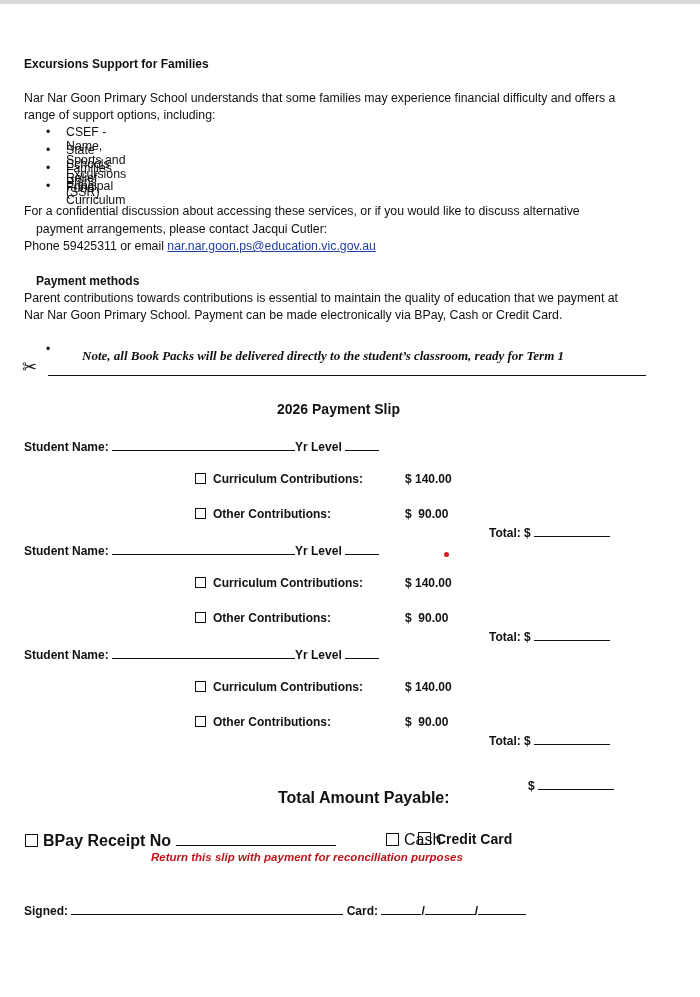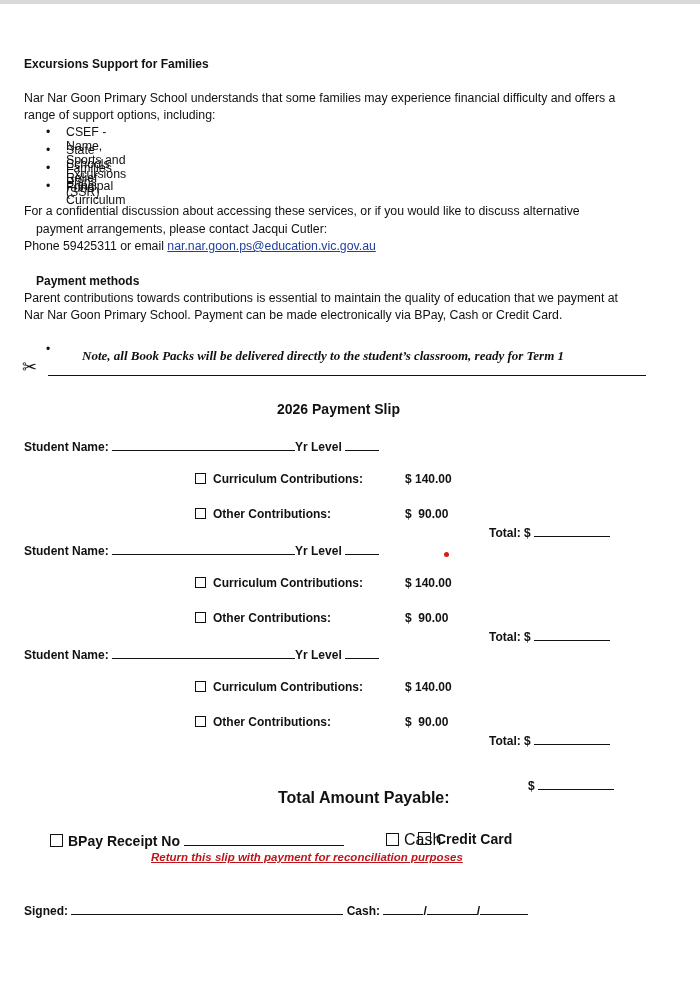--- a/index.html
+++ b/index.html
@@ -12,21 +12,21 @@
   .bul .dot{position:absolute;left:0;top:0;}
   .bul .txt{position:absolute;left:20px;top:0;}
   a.link{color:#1f3fa0;text-decoration:underline;}
   .note{font-family:"Liberation Serif",serif;font-style:italic;font-weight:bold;font-size:13px;}
   .cutline{position:absolute;left:48px;top:375px;width:598px;height:0;border-top:1.5px solid #111;}
   .title{font-weight:bold;font-size:14px;}
   .lbl{font-weight:bold;font-size:12px;}
   .line{display:inline-block;border-bottom:1px solid #111;height:12px;vertical-align:baseline;}
   .cb{display:inline-block;width:9px;height:9px;border:1.3px solid #111;margin-right:7px;vertical-align:-1px;}
   .cb-big{width:11px;height:11px;}
-  .red{color:#c0141b;text-decoration:underline;}
+  .red{color:#c0141b;}
   .reddot{position:absolute;left:444px;top:552px;width:5px;height:5px;border-radius:50%;background:#d81c1c;}
 </style>
 </head>
 <body>
 
 <div class="topline"></div>
 
 <div class="abs h" style="left:24px;top:57px;">Excursions Support for Families</div>
 <div class="abs p" style="left:24px;top:89px;">Nar Nar Goon Primary School understands that some families may experience financial difficulty and offers a</div>
 <div class="abs p" style="left:24px;top:106px;">range of support options, including:</div>
@@ -120,30 +120,30 @@
   <span>Total: $</span>
   <span class="line" style="width:76px;"></span>
 </div>
 
 <div class="abs" style="left:278px;top:789px;font-weight:bold;font-size:16px;">Total Amount Payable:</div>
 <div class="abs lbl" style="left:528px;top:777px;">
   <span>$</span>
   <span class="line" style="width:76px;"></span>
 </div>
 
-<div class="abs" style="left:25px;top:831px;font-weight:bold;font-size:14px;margin-left:25px;">
+<div class="abs" style="left:25px;top:831px;font-weight:bold;font-size:16px;">
   <span class="cb cb-big" style="margin-right:5px;"></span><span>BPay Receipt No</span>
   <span class="line" style="width:160px;height:14px;"></span>
 </div>
 <div class="abs" style="left:344px;top:831px;font-weight:normal;font-size:16px;margin-left:42px;">
   <span class="cb cb-big" style="margin-right:5px;"></span><span>Cash</span>
 </div>
 <div class="abs" style="left:418px;top:831px;font-weight:bold;font-size:14px;">
   <span class="cb cb-big" style="margin-right:5px;"></span><span>Credit Card</span>
 </div>
 <div class="abs red" style="left:151px;top:851px;font-weight:bold;font-style:italic;font-size:11.5px;">Return this slip with payment for reconciliation purposes</div>
 
 <div class="abs lbl" style="left:24px;top:902px;">
   <span>Signed:</span>
   <span class="line" style="width:272px;"></span>
-  <span>Cash:</span>
+  <span>Card:</span>
   <span class="line" style="width:40px;"></span><span>/</span><span class="line" style="width:50px;"></span><span>/</span><span class="line" style="width:48px;"></span>
 </div>
 
 </body></html>

